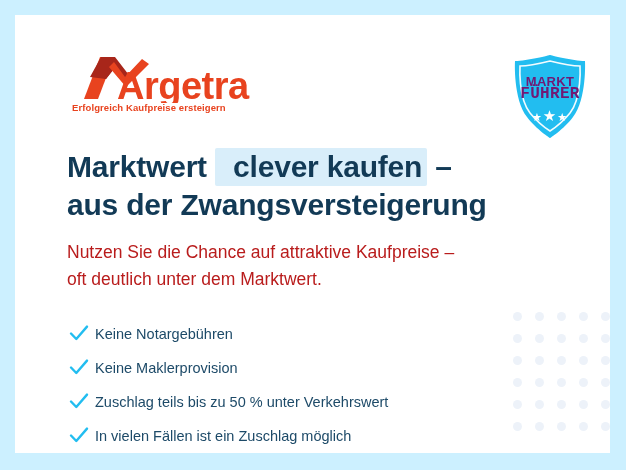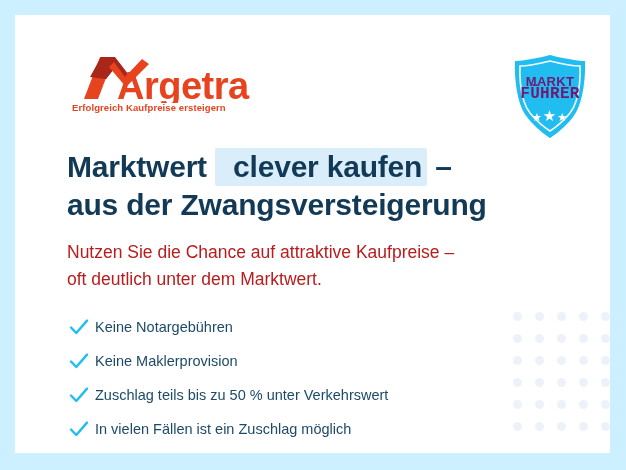--- a/index.html
+++ b/index.html
@@ -145,21 +145,21 @@
 
   
   #bullets {
     position: absolute;
     left: 54px;
     top: 297px;
     width: 430px;
   }
   .bullet {
     display: flex;
-    align-items: center;
+    align-items: flex-end;
     height: 30px;
     margin-bottom: 4px;
   }
   .bullet .check {
     width: 26px;
     flex: 0 0 26px;
     display: flex;
     align-items: center;
     justify-content: flex-start;
   }

